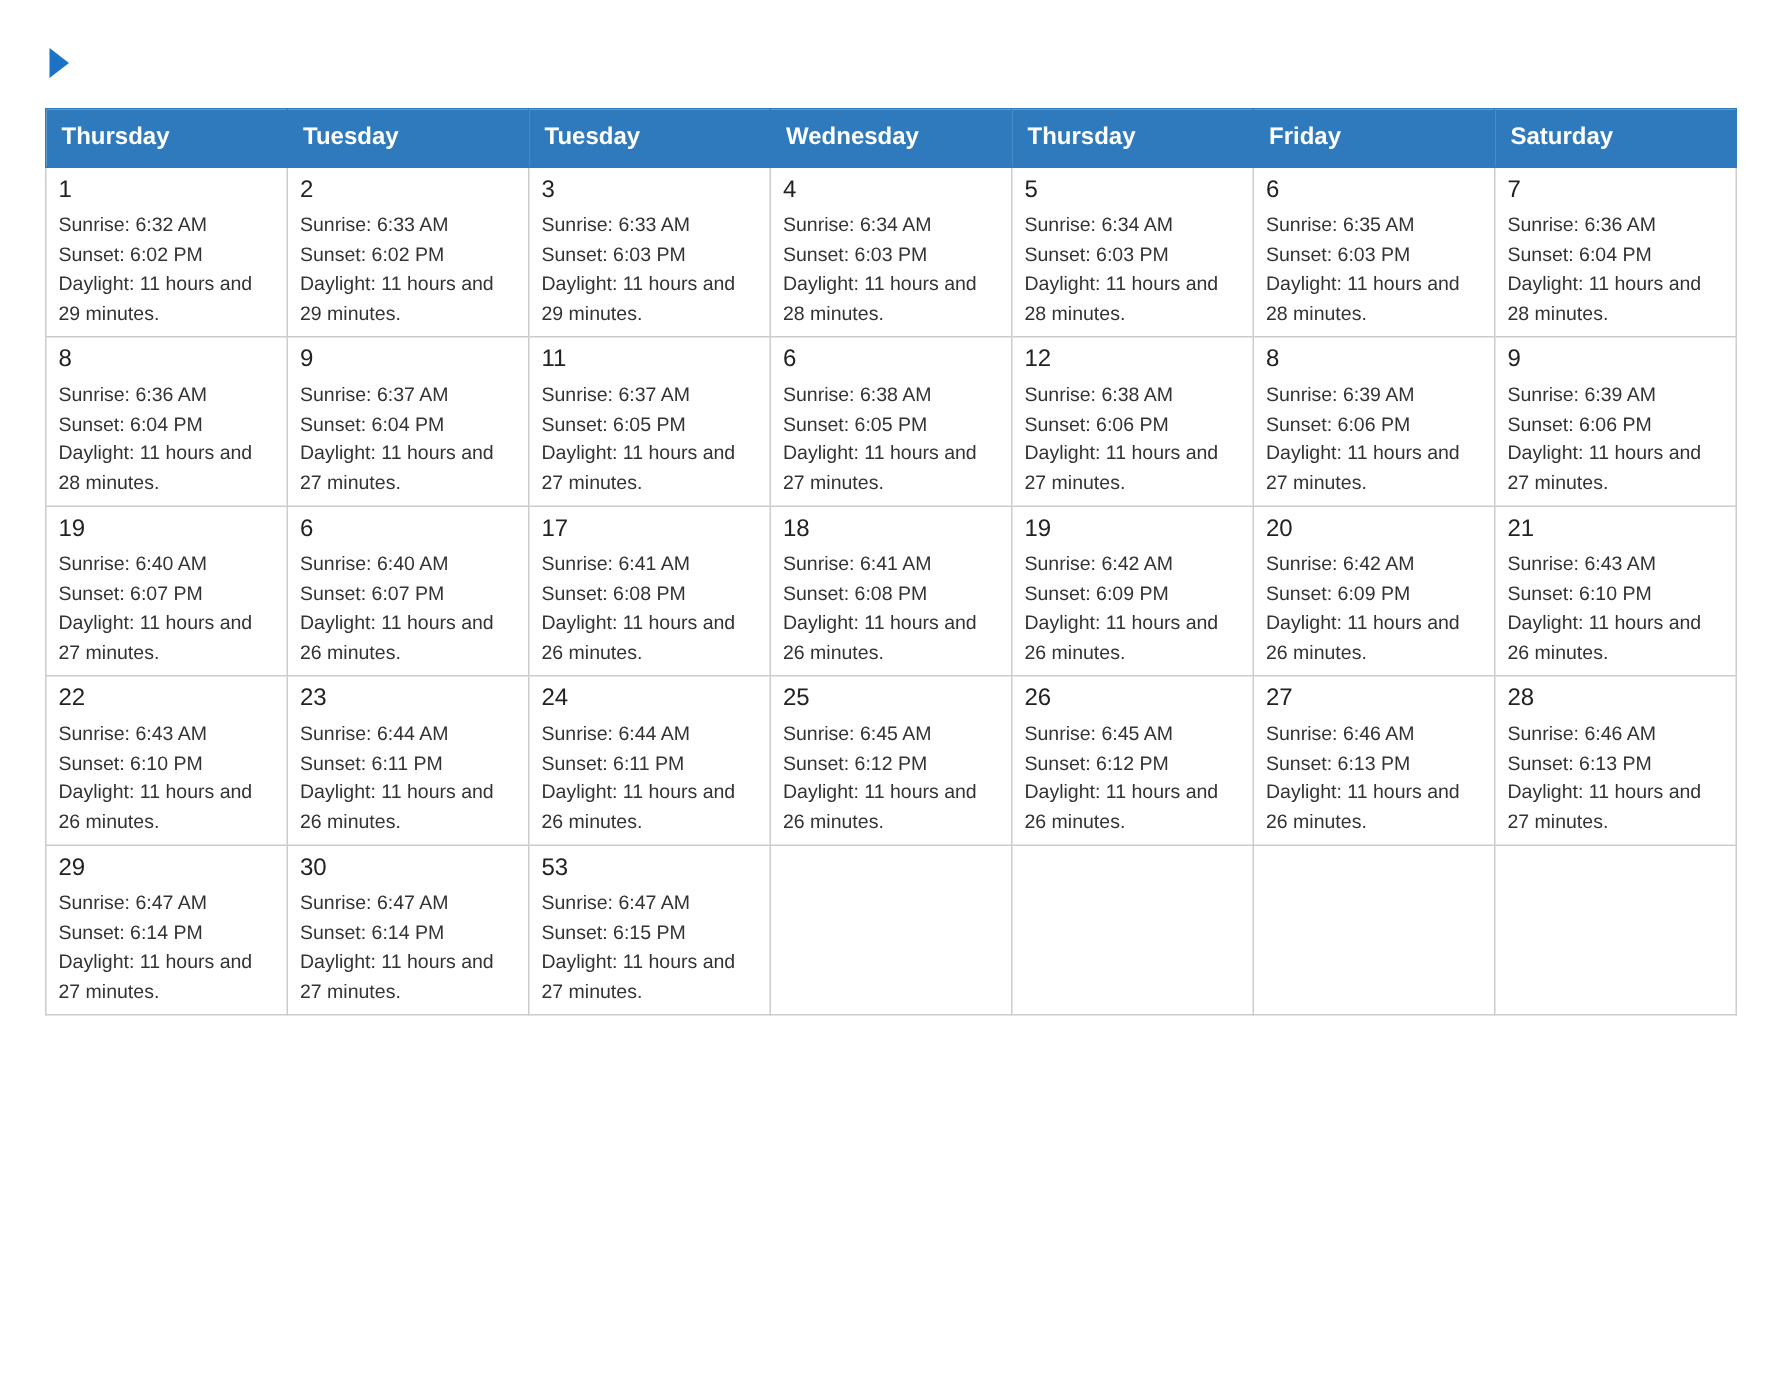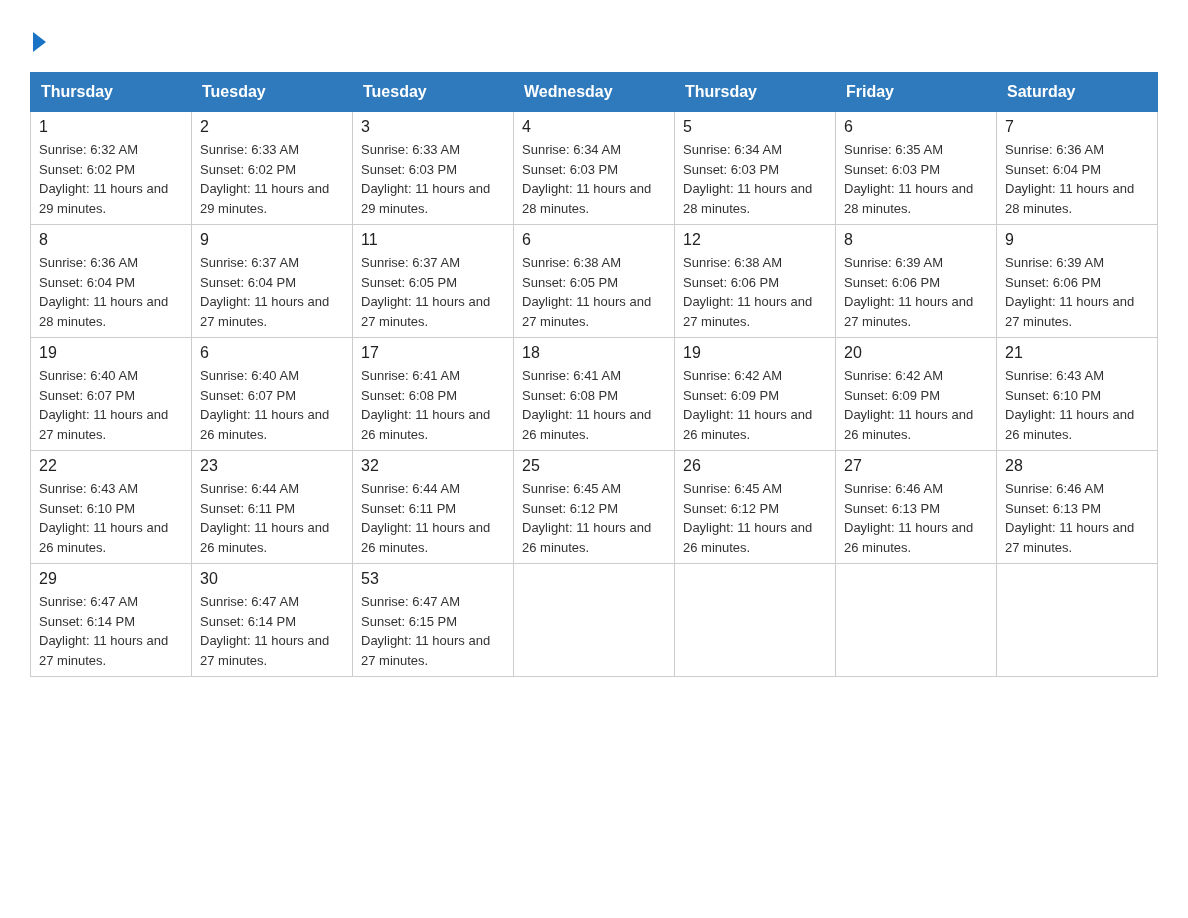--- a/index.html
+++ b/index.html
@@ -316,21 +316,21 @@
       </td>
         <td>
         <span class="day-number">23</span>
         <div class="day-info">
           Sunrise: 6:44 AM<br>
           Sunset: 6:11 PM<br>
           Daylight: 11 hours and 26 minutes.
         </div>
       </td>
         <td>
-        <span class="day-number">32</span>
+        <span class="day-number">24</span>
         <div class="day-info">
           Sunrise: 6:44 AM<br>
           Sunset: 6:11 PM<br>
           Daylight: 11 hours and 26 minutes.
         </div>
       </td>
         <td>
         <span class="day-number">25</span>
         <div class="day-info">
           Sunrise: 6:45 AM<br>

